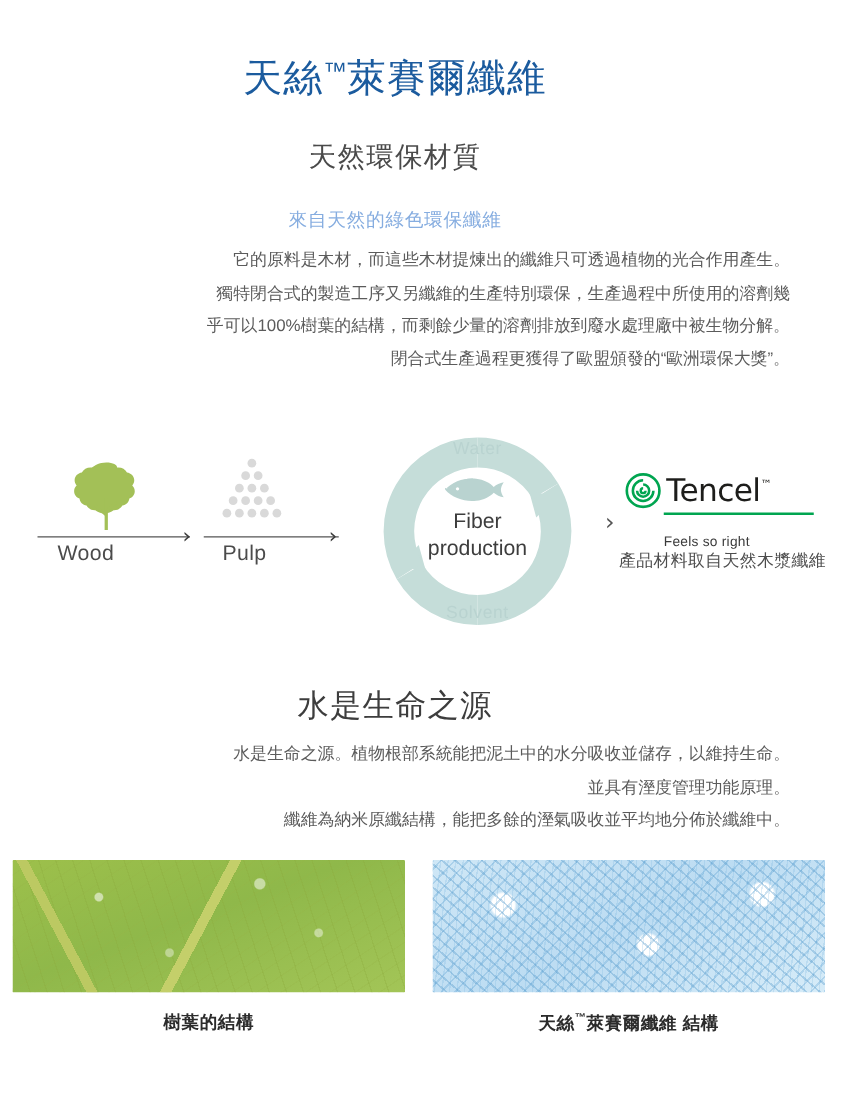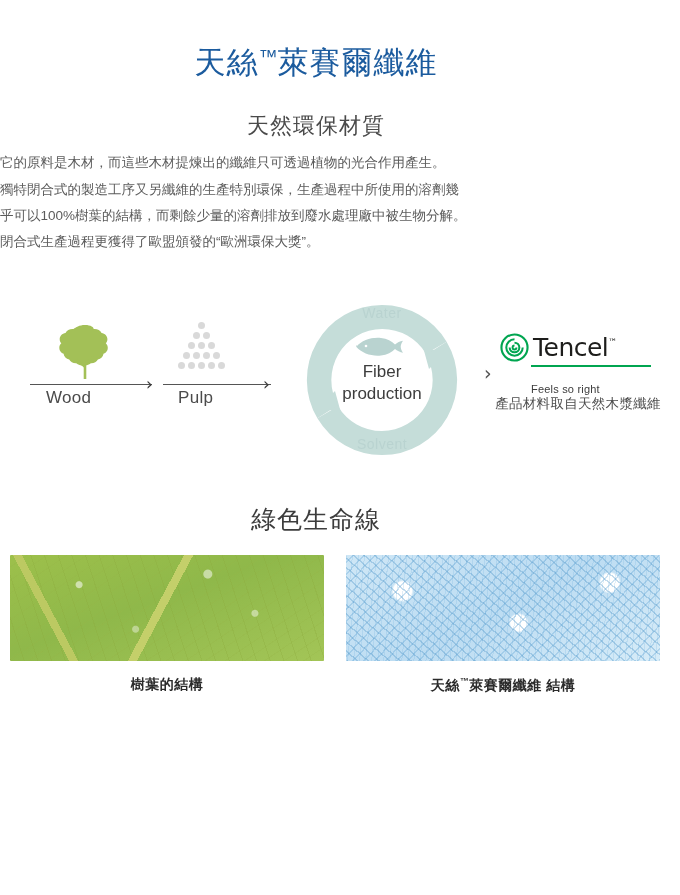--- a/index.html
+++ b/index.html
@@ -45,21 +45,21 @@
   .lede {
     text-align: center;
     color: #86ade0;
     font-size: 15px;
     margin: 0;
     padding-top: 26px;
     letter-spacing: .5px;
   }
 
   .body-copy {
-    text-align: left;
+    text-align: right;
     color: #5b5b5b;
     font-size: 13.5px;
     line-height: 1.95;
     margin: 0;
     padding-top: 9px;
   }
   .body-copy .line { display: block; white-space: nowrap; }
 
   
   .flow {
@@ -220,20 +220,21 @@
 </style>
 </head>
 <body>
 
 <div class="page">
 
   <h1 class="main-title"><span>天絲</span><span class="tm">™</span><span>萊賽爾纖維</span></h1>
 
   <h2 class="sub-title">天然環保材質</h2>
 
+  <p class="lede">來自天然的綠色環保纖維</p>
 
   <div class="body-copy">
     <span class="line">它的原料是木材，而這些木材提煉出的纖維只可透過植物的光合作用產生。</span>
     <span class="line">獨特閉合式的製造工序又另纖維的生產特別環保，生產過程中所使用的溶劑幾</span>
     <span class="line">乎可以100%樹葉的結構，而剩餘少量的溶劑排放到廢水處理廠中被生物分解。</span>
     <span class="line">閉合式生產過程更獲得了歐盟頒發的“歐洲環保大獎”。</span>
   </div>
 
   <div class="flow">
 
@@ -319,22 +320,27 @@
         </svg>
         <div class="tencel-word"><span>Tencel</span><sup>™</sup></div>
       </div>
       <div class="tencel-underline"></div>
       <div class="tencel-tag">Feels so right</div>
     </div>
 
     <div class="tencel-caption">產品材料取自天然木漿纖維</div>
   </div>
 
-  <h2 class="sec2-title">綠色生命線</h2>
-
+  <h2 class="sec2-title">水是生命之源</h2>
+
+  <div class="body-copy">
+    <span class="line">水是生命之源。植物根部系統能把泥土中的水分吸收並儲存，以維持生命。</span>
+    <span class="line">並具有溼度管理功能原理。</span>
+    <span class="line">纖維為納米原纖結構，能把多餘的溼氣吸收並平均地分佈於纖維中。</span>
+  </div>
 
   <div class="photos">
     <div class="photo-cell">
       <div class="photo leaf-photo"></div>
       <div class="photo-caption"><span>樹葉的結構</span></div>
     </div>
     <div class="photo-cell">
       <div class="photo fiber-photo"></div>
       <div class="photo-caption"><span>天絲</span><span class="tm">™</span><span>萊賽爾纖維 結構</span></div>
     </div>

